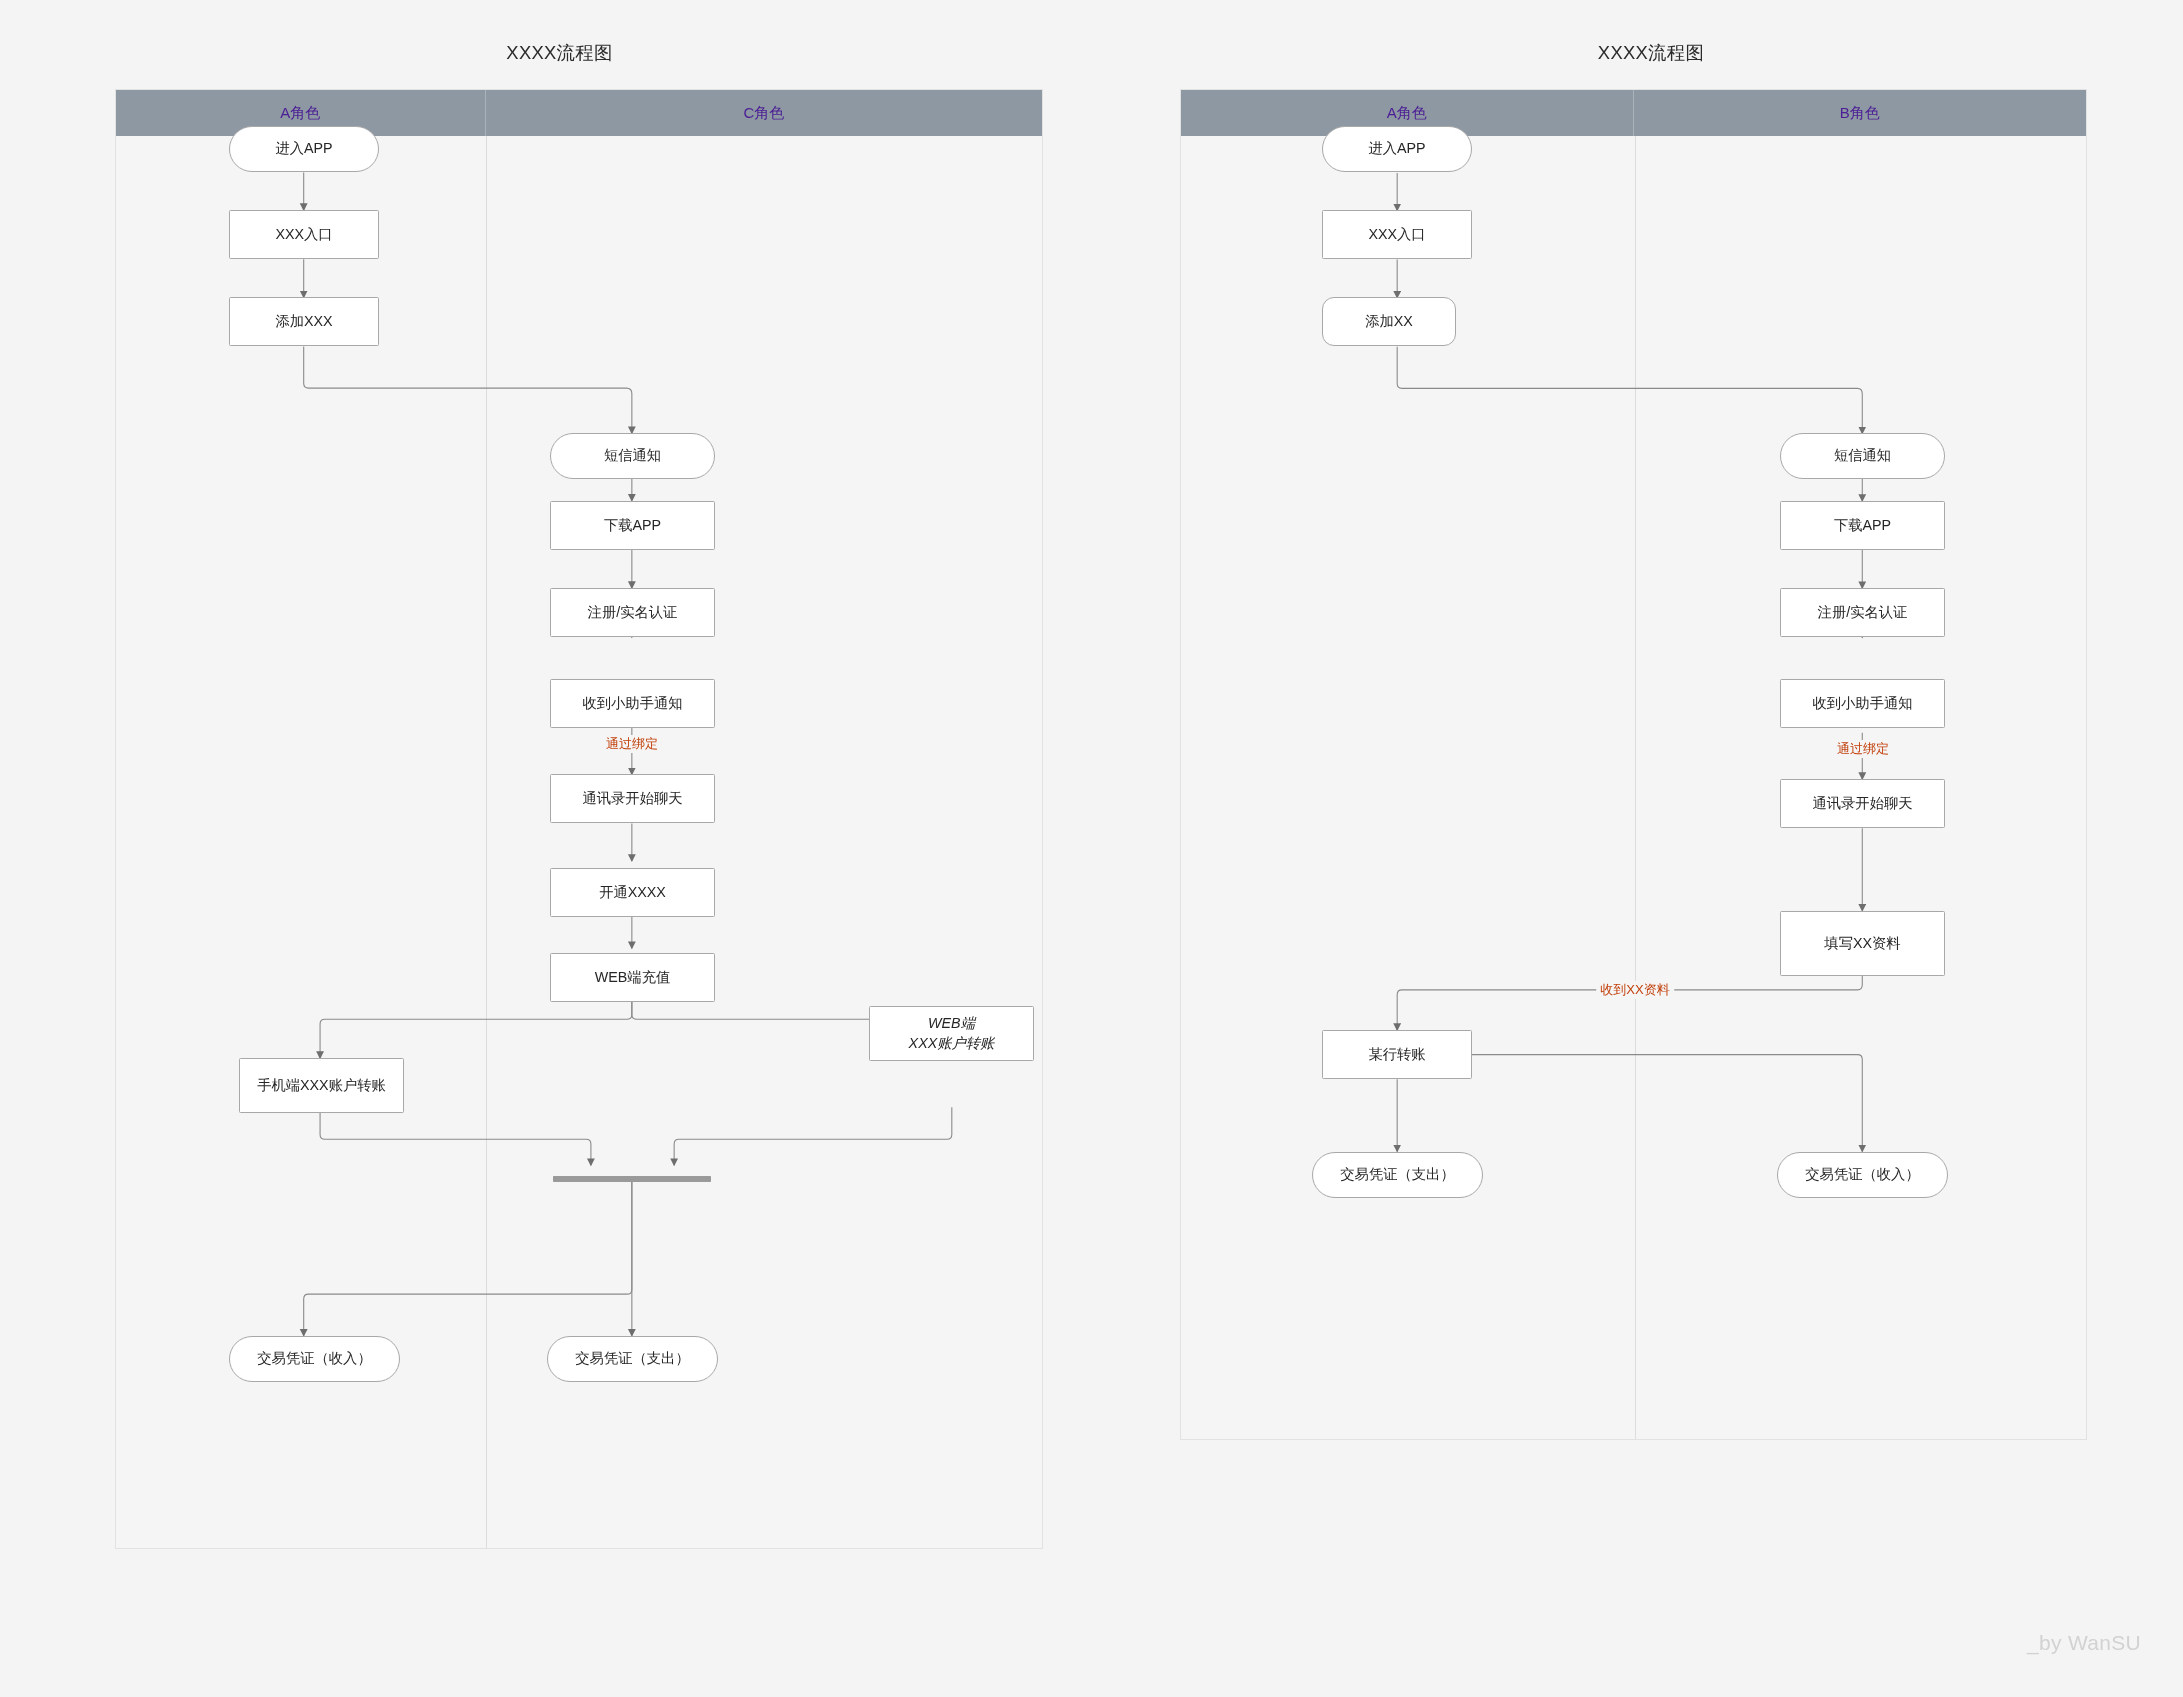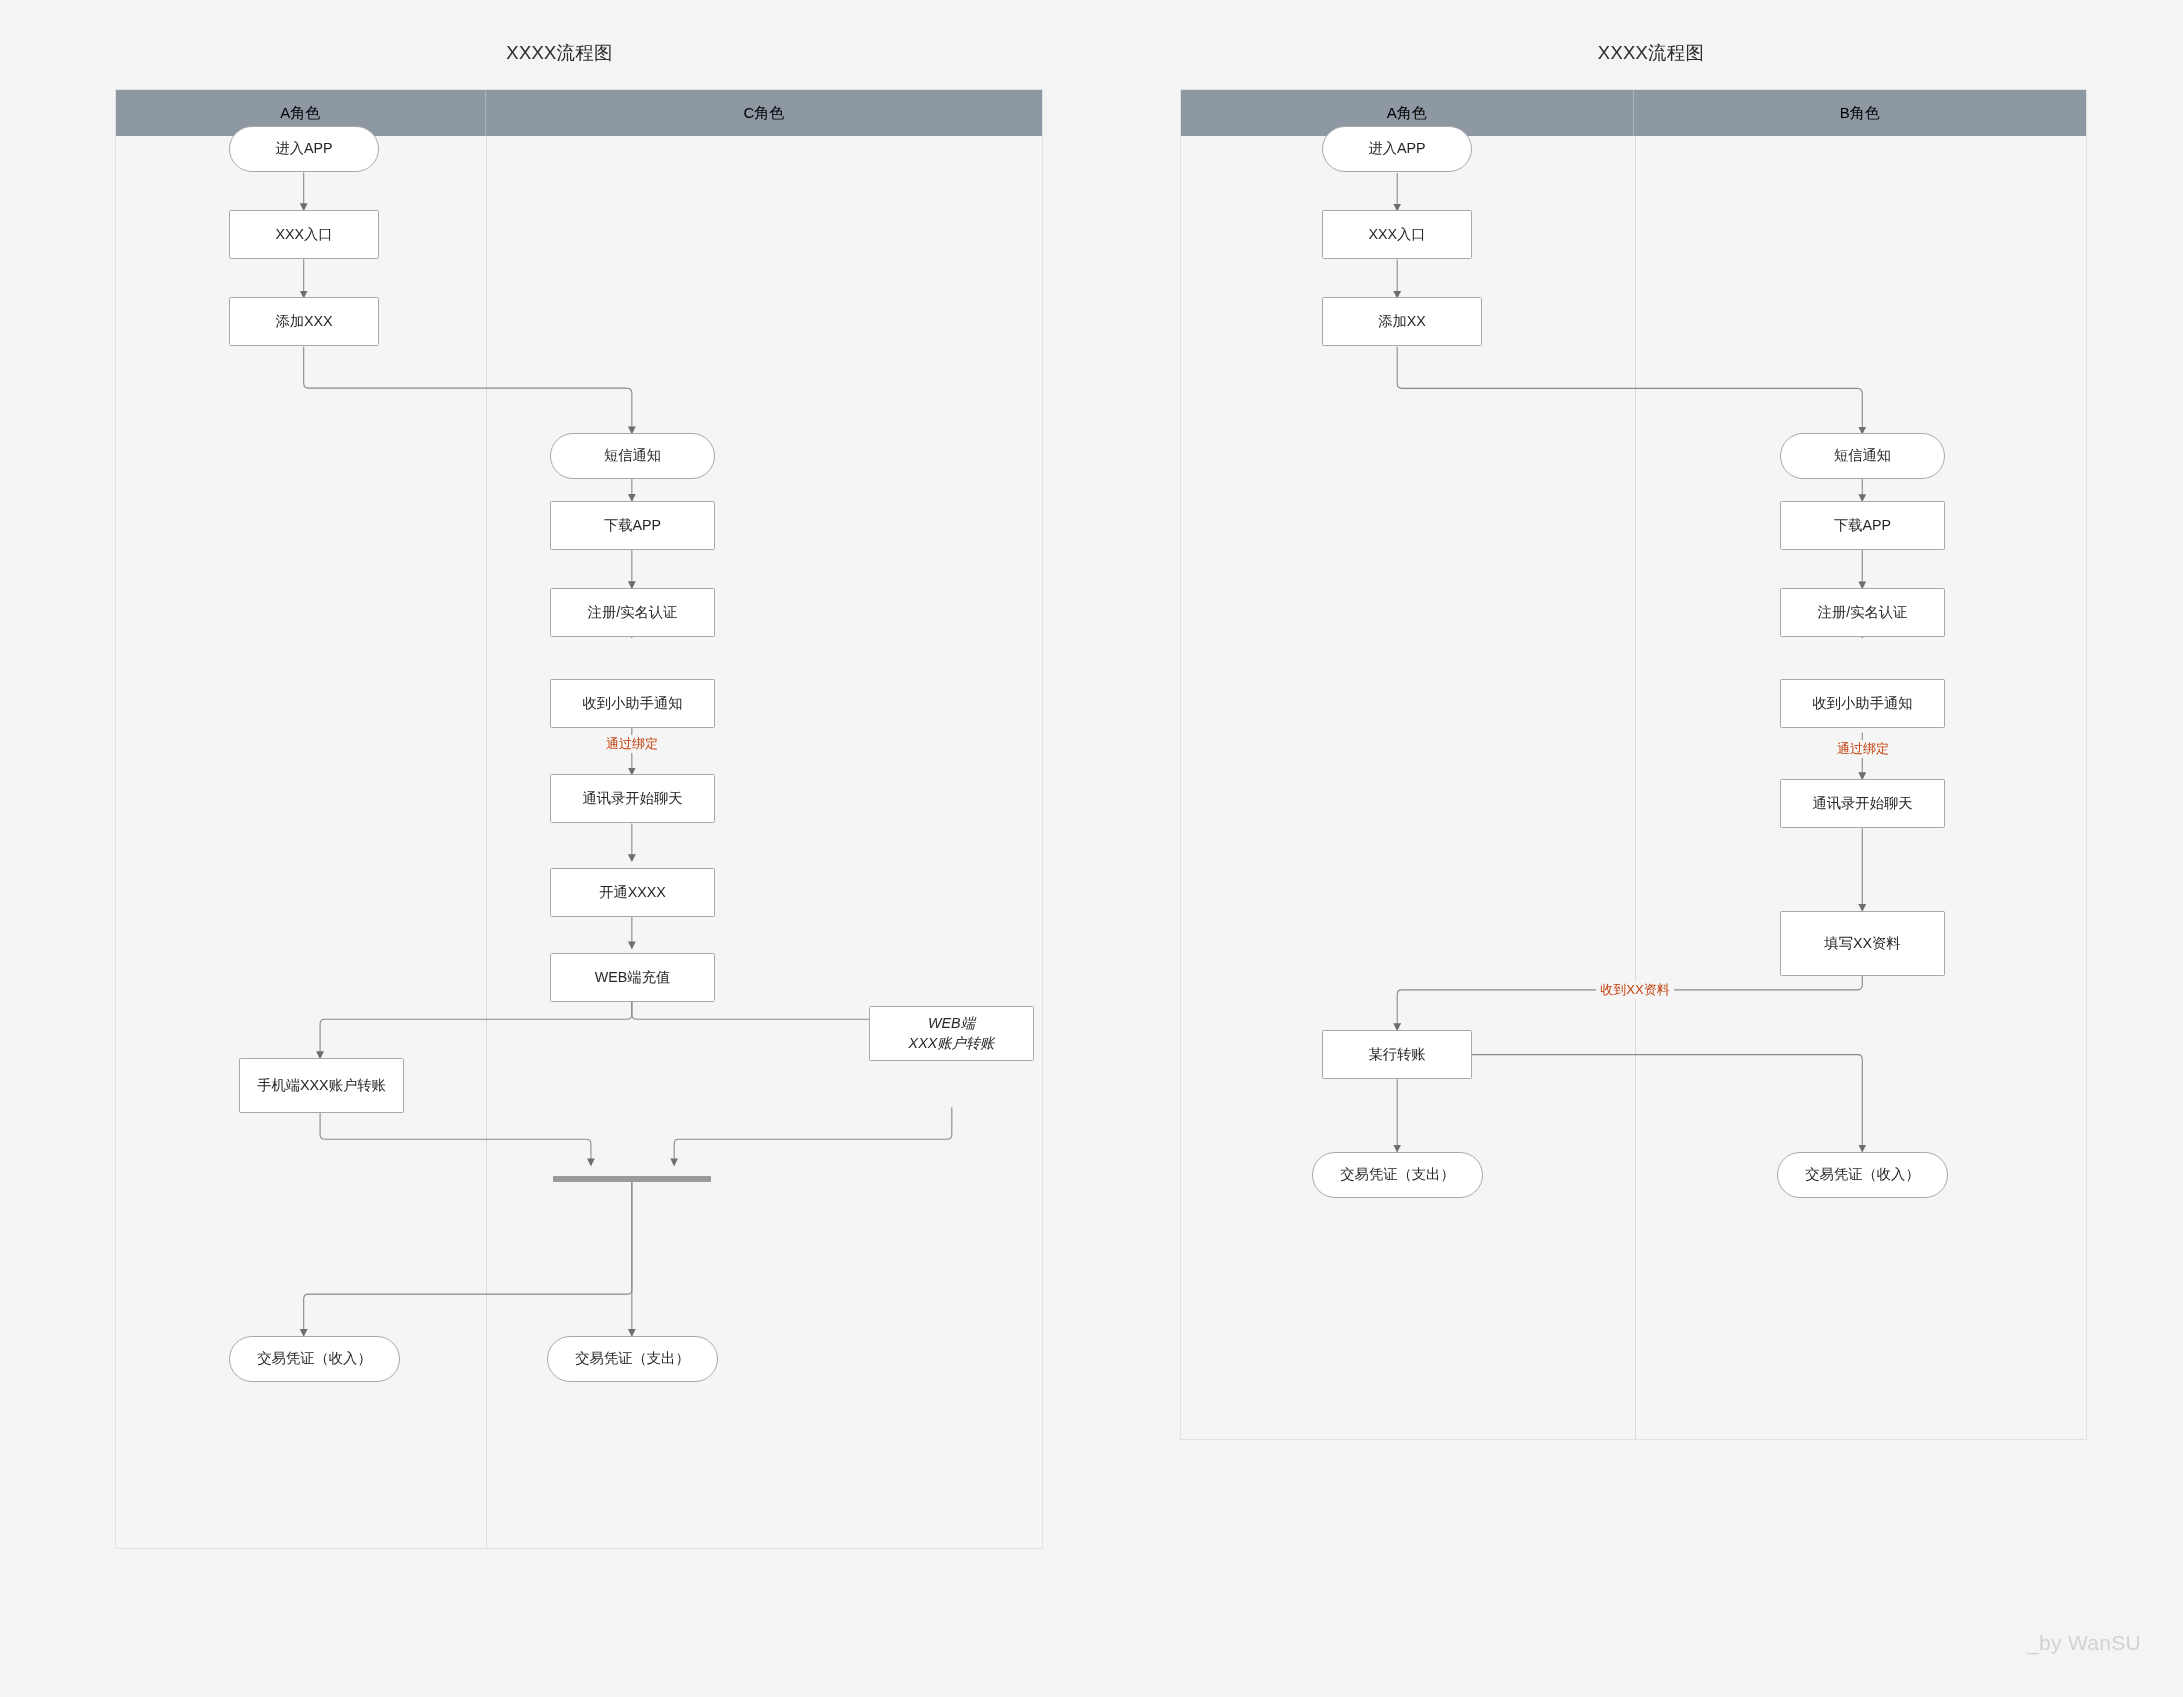--- a/index.html
+++ b/index.html
@@ -44,21 +44,21 @@
   }
   .lane-header-row {
     position: absolute;
     left: 0; top: 0;
     display: flex;
     width: 100%;
     height: 46px;
   }
   .lane-header {
     background: #8d98a3;
-    color: #000000;
+    color: #4c1d95;
     font-size: 15px;
     display: flex;
     align-items: center;
     justify-content: center;
     box-sizing: border-box;
     border-right: 0.7px solid #aab2ba;
   }
   .lane-header:last-child { border-right: none; }
 
   .lane-divider {
@@ -267,21 +267,21 @@
           <path d="M384,1414 L992,1414 Q999,1414 999,1421 L999,1556"></path>
         </g>
       </svg>
 
       <div class="node terminal" style="left:141px; top:36px; width:150px; height:46px;">
         <span>进入APP</span>
       </div>
       <div class="node" style="left:141px; top:120px; width:150px; height:49px;">
         <span>XXX入口</span>
       </div>
-      <div class="node" style="left:141px; top:207px; width:160px; height:49px;">
+      <div class="node" style="left:141px; top:207px; width:134px; height:49px;border-radius:12px;">
         <span>添加XX</span>
       </div>
       <div class="node" style="left:141px; top:940px; width:150px; height:49px;">
         <span>某行转账</span>
       </div>
       <div class="node terminal" style="left:131px; top:1062px; width:171px; height:46px;">
         <span>交易凭证（支出）</span>
       </div>
 
       <div class="node terminal" style="left:599px; top:343px; width:165px; height:46px;">

